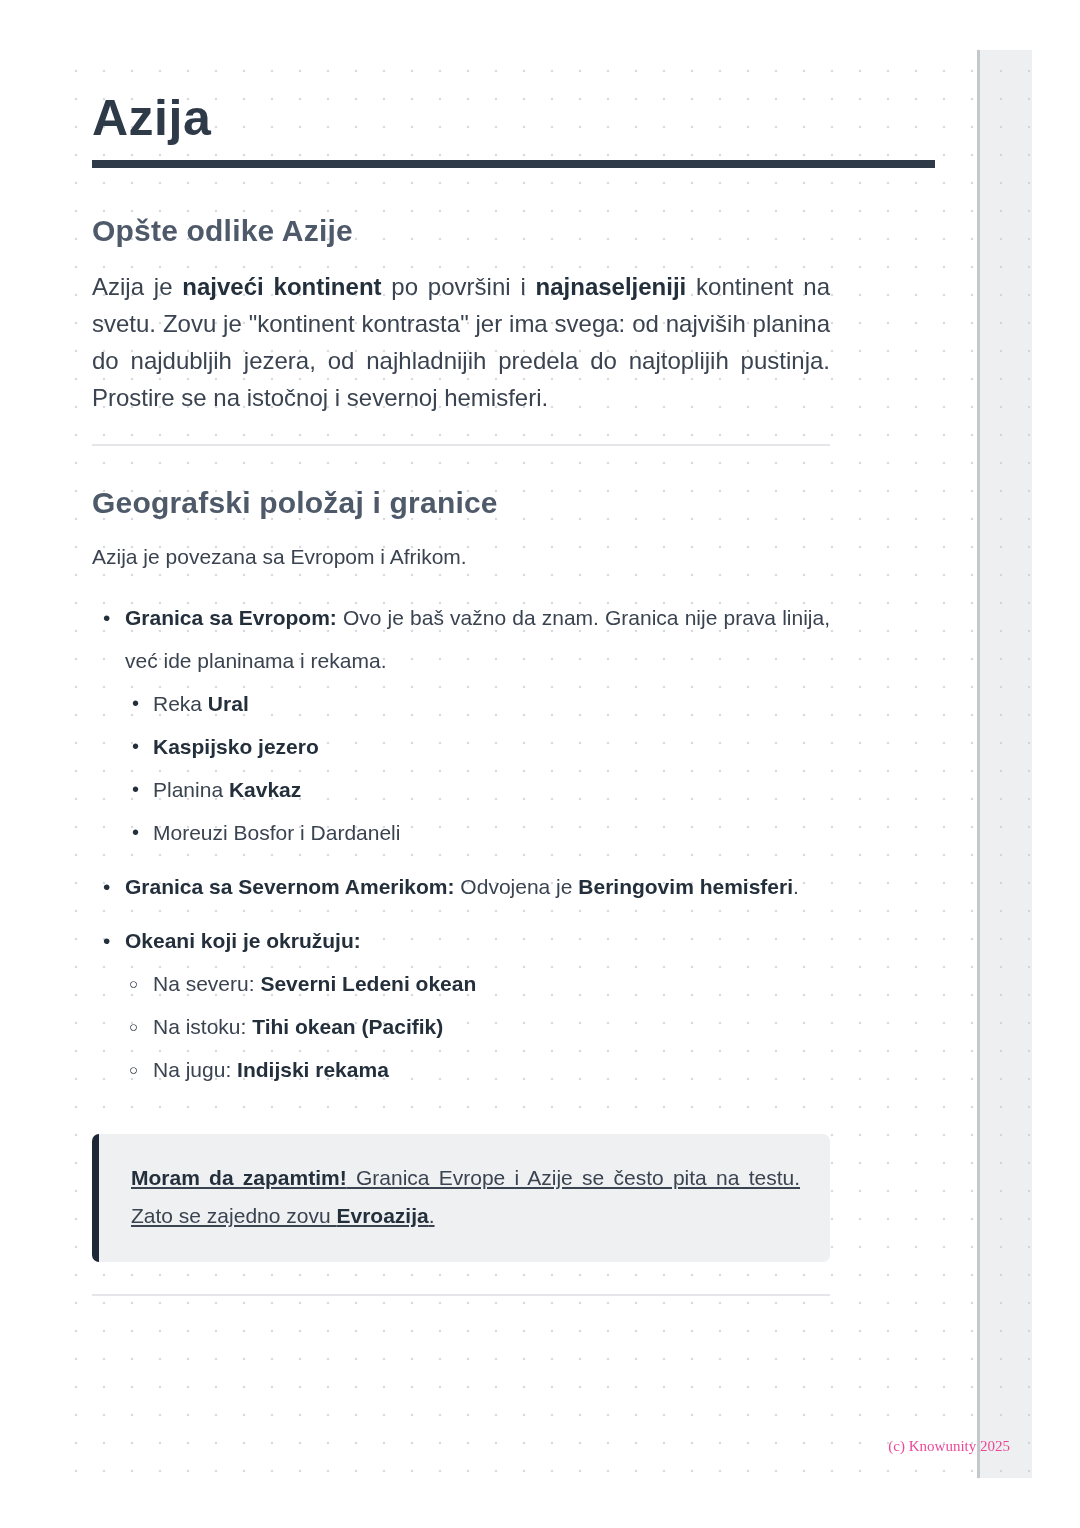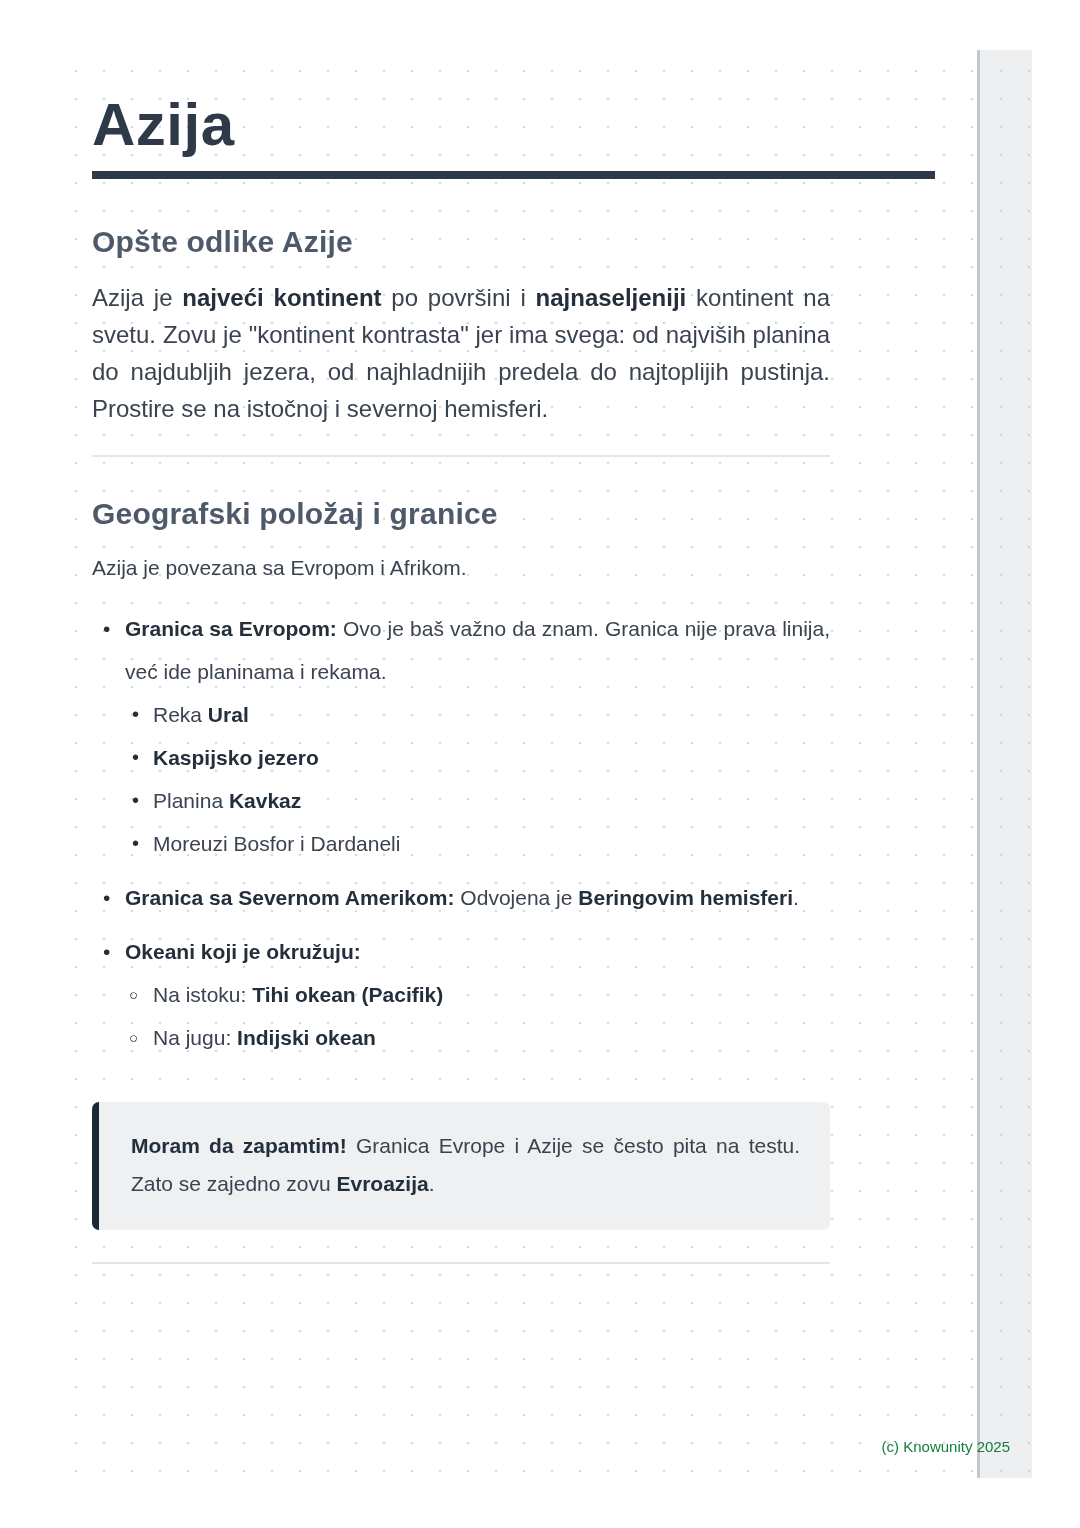--- a/index.html
+++ b/index.html
@@ -17,21 +17,21 @@
   }
   .edge-strip {
     position:absolute; left:977px; top:50px; width:55px; height:1428px;
     background-color:#edeff1;
     background-image:radial-gradient(circle,#d2d5da 1.4px,transparent 1.6px);
     background-size:28px 28px; background-position:7px 7px;
     border-left:3px solid #c3c8cd;
   }
   .content { position:absolute; left:37px; top:0; width:843px; }
   h1.page-title {
-    margin-top:40px; font-size:60px; line-height:1.15; font-weight:700;
+    margin-top:40px; font-size:50px; line-height:1.15; font-weight:700;
     color:#2e3a47; letter-spacing:0.5px;
   }
   .title-rule { width:843px; height:8px; background:#2e3a47; margin-top:12px; }
   h2.section-heading {
     font-size:30px; font-weight:700; color:#4e5a69; letter-spacing:0.2px;
   }
   .h2-general { margin-top:46px; }
   .h2-geo { margin-top:40px; }
   .lead-paragraph {
     width:738px; margin-top:20px; font-size:24px; line-height:37px;
@@ -47,24 +47,25 @@
   ul.l1 > li { position:relative; padding-left:33px; font-size:21px; line-height:43px; margin-bottom:11px; text-align:justify; }
   ul.l1 > li::before { content:"\2022"; position:absolute; left:11px; top:0; color:#242f3c; font-size:21px; line-height:43px; }
   ul.l2 { margin:0 0 10px 0; }
   ul.l2 > li { position:relative; padding-left:28px; font-size:21px; line-height:43px; text-align:left; }
   ul.l2.disc > li::before { content:"\2022"; position:absolute; left:7px; top:0; color:#242f3c; font-size:20px; line-height:43px; }
   ul.l2.circle > li::before { content:"\25CB"; position:absolute; left:4px; top:0; color:#242f3c; font-size:15px; line-height:43px; }
   .callout {
     width:738px; margin-top:43px; background:#eef0f2;
     border-left:7px solid #1d2836; border-radius:7px;
     padding:25px 30px 27px 32px;
+    text-decoration:underline;
   }
   .callout p { font-size:21px; line-height:38px; text-align:justify; color:#3a4350; }
   .footer-credit {
-    position:absolute; right:70px; top:1438px; font-size:15px; color:#15803d;
+    position:absolute; right:70px; top:1438px; font-size:15px; color:#ec4899;font-family:Liberation Serif, serif;
   }
 </style>
 </head>
 <body>
 
 <div class="sheet">
   <div class="content">
 
     <h1 class="page-title">Azija</h1>
     <div class="title-rule"></div>
@@ -84,22 +85,23 @@
           <li><span>Reka </span><strong>Ural</strong></li>
           <li><strong>Kaspijsko jezero</strong></li>
           <li><span>Planina </span><strong>Kavkaz</strong></li>
           <li><span>Moreuzi Bosfor i Dardaneli</span></li>
         </ul>
       </li>
       <li><strong>Granica sa Severnom Amerikom:</strong><span> Odvojena je </span><strong>Beringovim hemisferi</strong><span>.</span></li>
       <li>
         <span><strong>Okeani koji je okružuju:</strong></span>
         <ul class="l2 circle">
+          <li><span>Na severu: </span><strong>Severni Ledeni okean</strong></li>
           <li><span>Na istoku: </span><strong>Tihi okean (Pacifik)</strong></li>
-          <li><span>Na jugu: </span><strong>Indijski okean</strong></li>
+          <li><span>Na jugu: </span><strong>Indijski rekama</strong></li>
         </ul>
       </li>
     </ul>
 
     <div class="callout">
       <p><strong>Moram da zapamtim!</strong><span> Granica Evrope i Azije se često pita na testu. Zato se zajedno zovu </span><strong>Evroazija</strong><span>.</span></p>
     </div>
 
     <hr class="divider divider-2">
 

